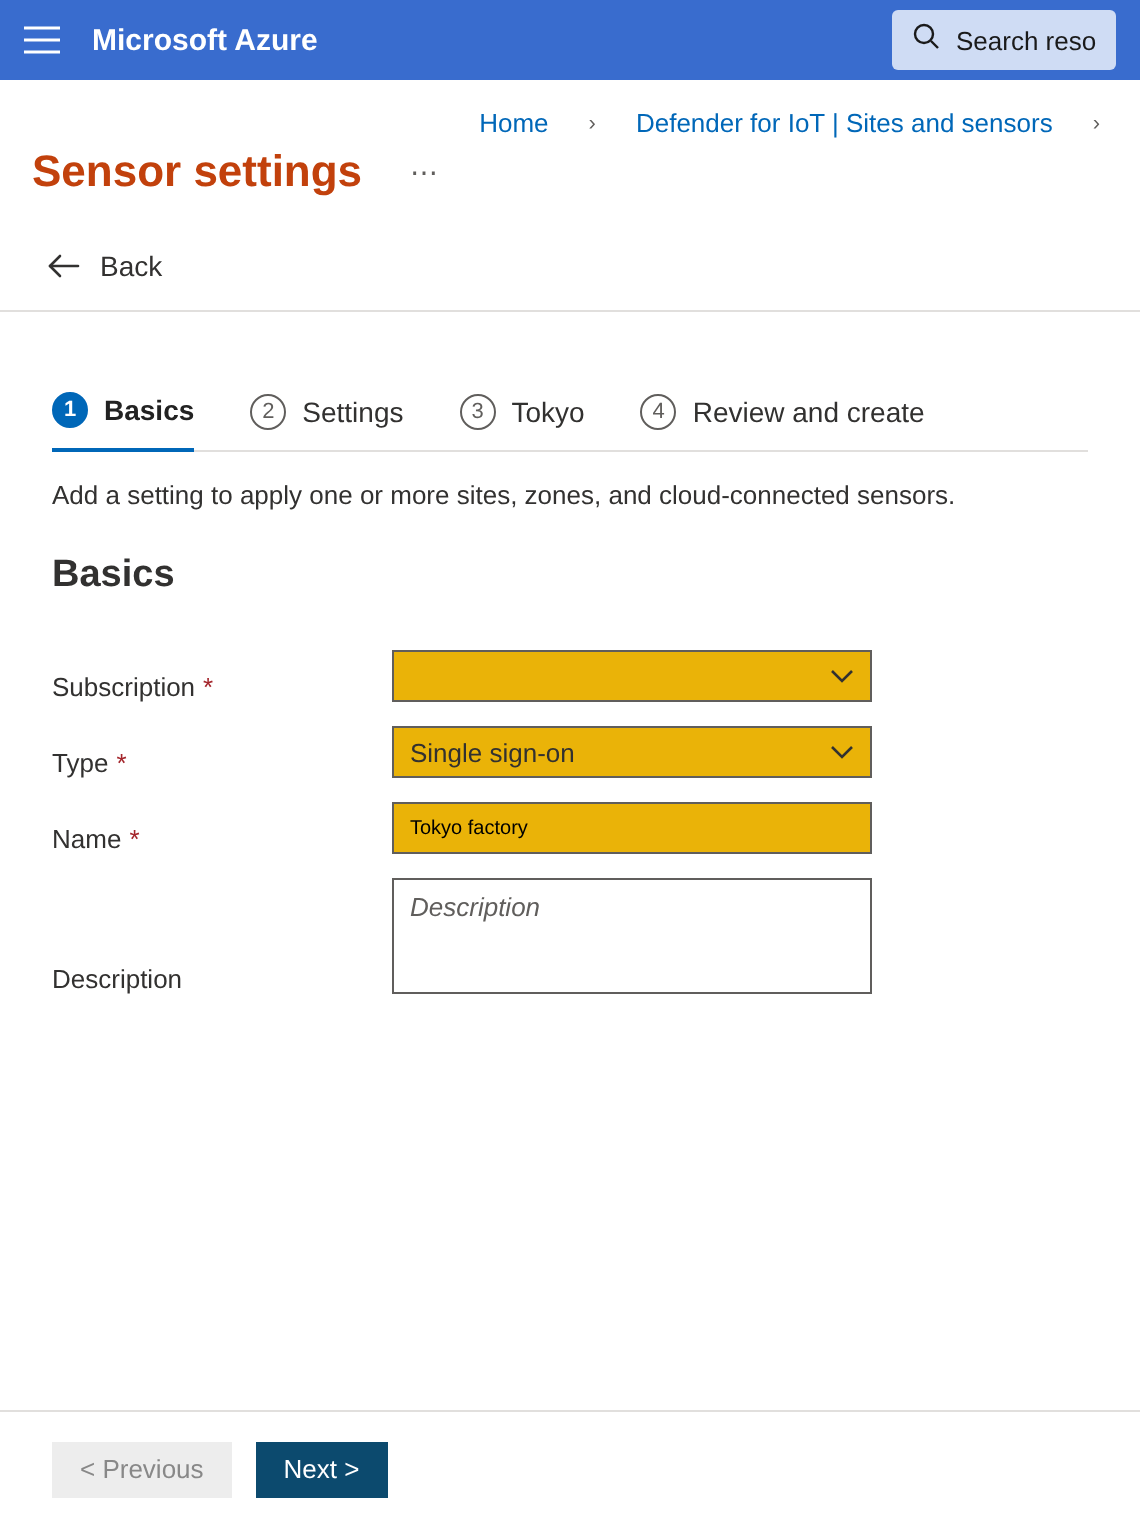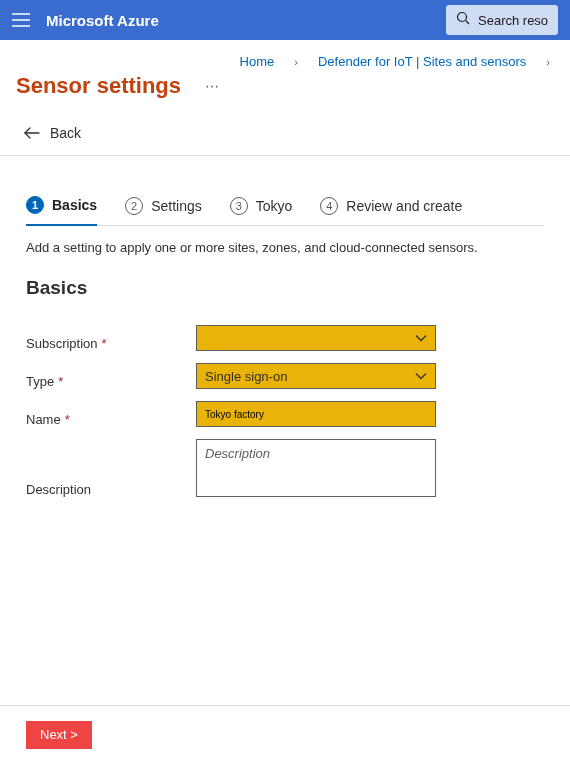--- a/index.html
+++ b/index.html
@@ -43,21 +43,21 @@
   .select, .textin { width: 100%; height: 26px; border: 1px solid #605e5c; font-size: 13px; padding: 0 8px; background:#eab308; position: relative; display:flex; align-items:center; }
   .select .caret { position:absolute; right:8px; top:50%; transform:translateY(-50%); }
   .textin input { border:none; outline:none; width:100%; font-size:10px; background:transparent; }
   .textarea { width: 100%; height: 58px; border:1px solid #605e5c; padding:6px 8px; }
   .textarea textarea { width:100%; height:100%; border:none; outline:none; resize:none; font-size:13px; font-style:italic; color:#605e5c; font-family:inherit; background:transparent; }
   .textarea textarea::placeholder { color:#605e5c; font-style: italic; }
 
   .footer { position: absolute; left: 0; right: 0; bottom: 0; height: 58px; border-top: 1px solid #e1dfdd; display:flex; align-items:center; gap:12px; padding: 0 26px; }
   .btn { height: 28px; padding: 0 14px; font-size: 13px; border: none; cursor: pointer; }
   .btn.secondary { background: #ededed; color: #888; }
-  .btn.primary { background: #ef4444; color: #fff; }
+  .btn.primary { background: #0c4a6e; color: #fff; }
 </style>
 </head>
 <body>
 
 <div class="topbar">
   <div class="hamburger">
     <svg width="18" height="14" viewBox="0 0 18 14">
         <g stroke="#fff" stroke-width="1.5">
           <line x1="0" y1="1" x2="18" y2="1"></line>
           <line x1="0" y1="7" x2="18" y2="7"></line>
@@ -173,14 +173,15 @@
     <div class="form-ctl">
       <div class="textarea">
         <textarea placeholder="Description" style=""></textarea>
       </div>
     </div>
   </div>
 
 </div>
 
 <div class="footer">
+  <button class="btn secondary">&lt; Previous</button>
   <button class="btn primary">Next &gt;</button>
 </div>
 
 </body></html>

